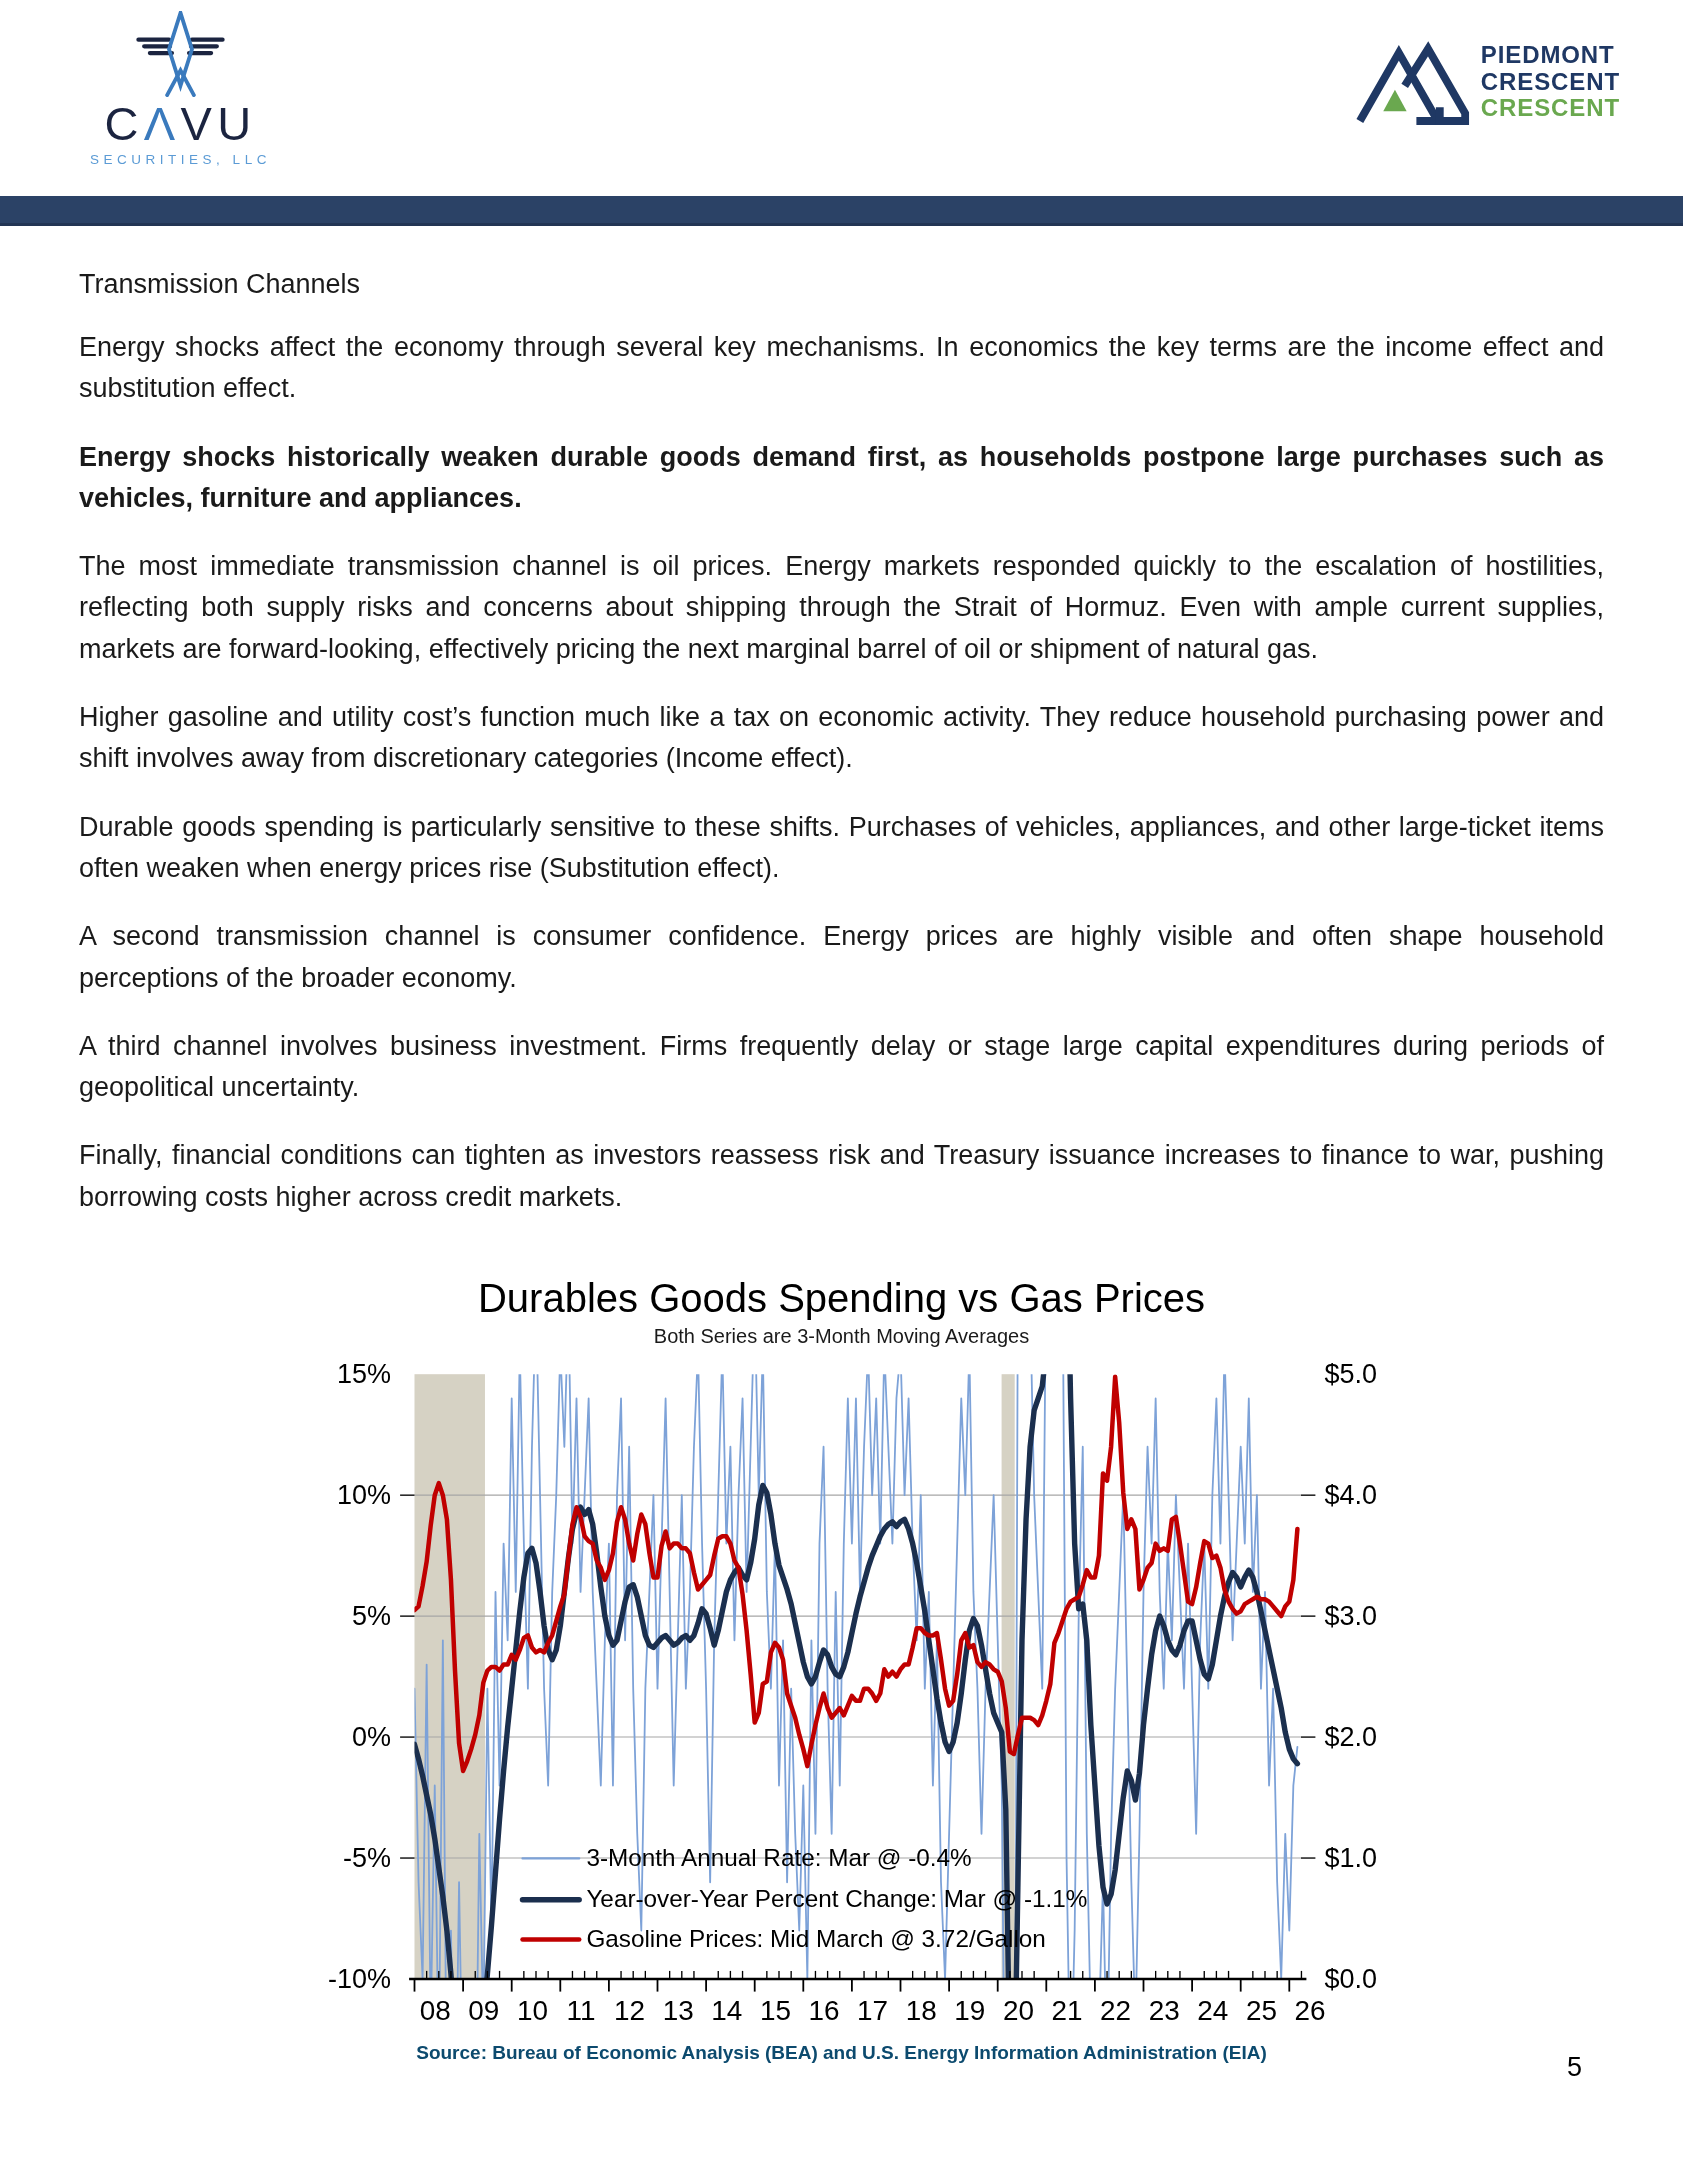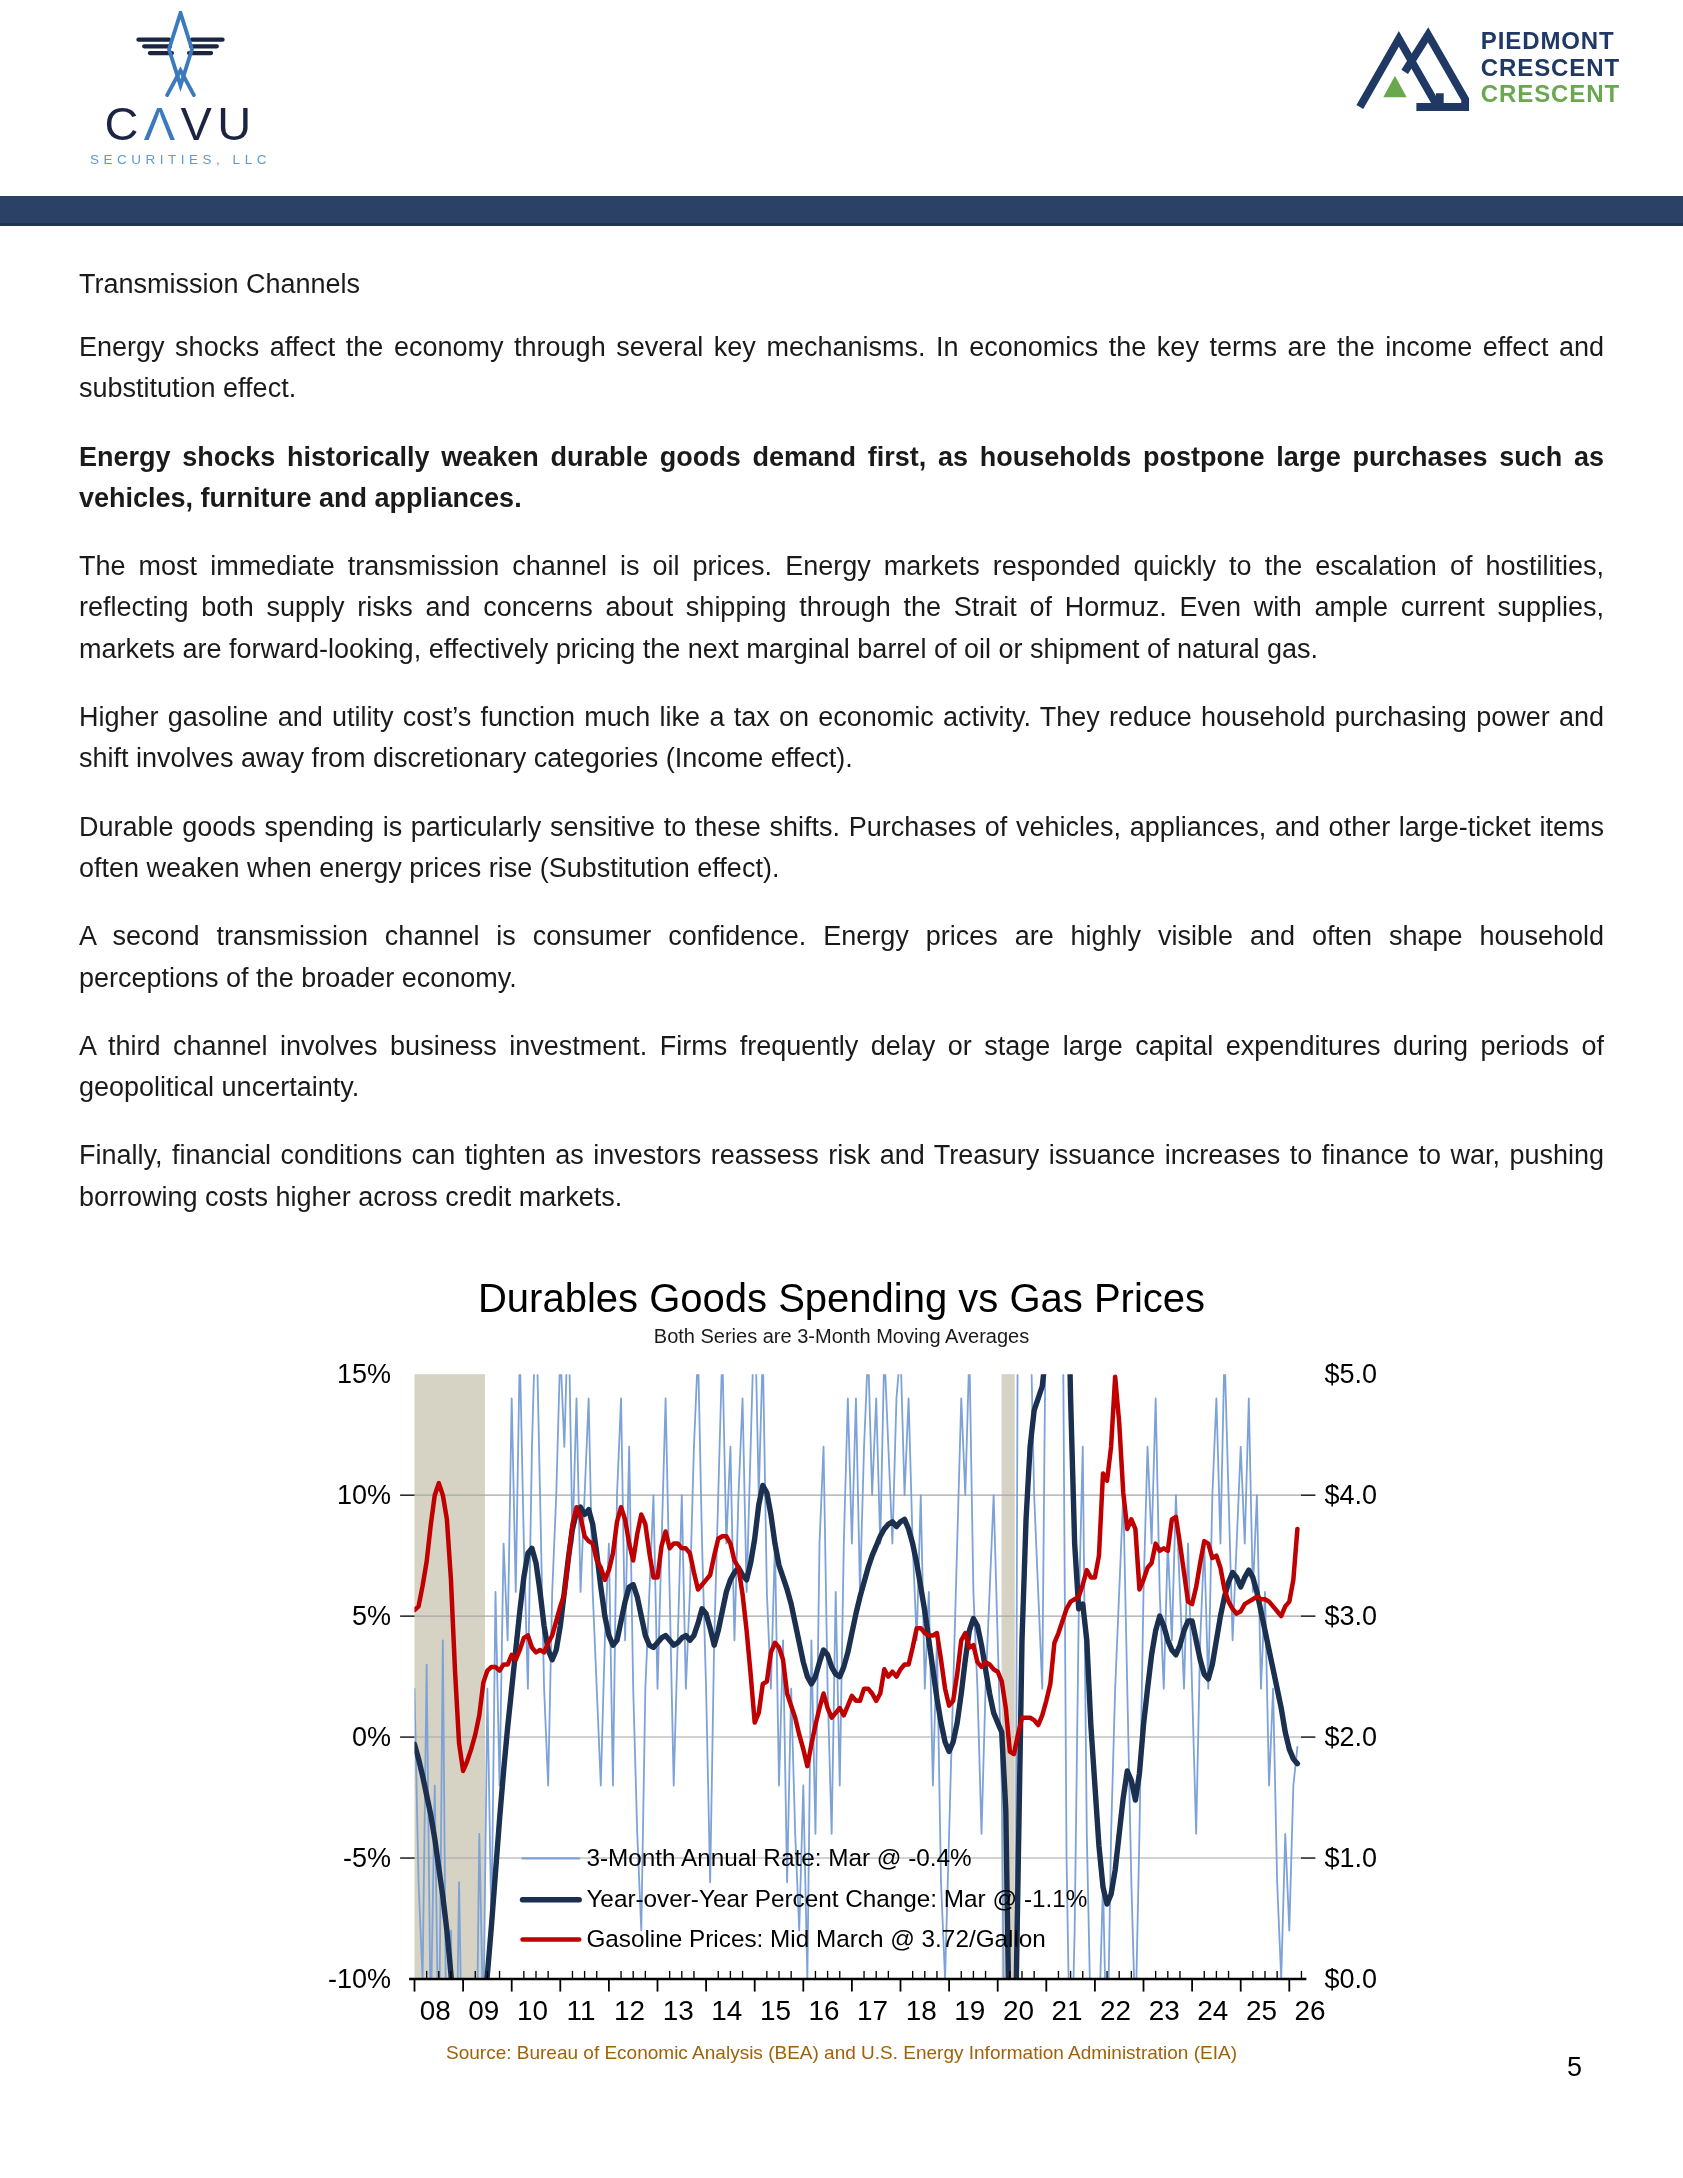--- a/index.html
+++ b/index.html
@@ -4,35 +4,35 @@
 <style>
   html,body{margin:0;padding:0;background:#ffffff;}
   .page{position:relative;width:1683px;height:2178px;background:#ffffff;overflow:hidden;
         font-family:"Liberation Sans",sans-serif;color:#1a1a1a;}
   
   .header{position:relative;height:196px;}
   .cavu{position:absolute;left:86px;top:10.8px;width:189px;text-align:center;}
   .cavu-word{font-size:47px;letter-spacing:5.4px;color:#1b2440;font-weight:400;line-height:1;}
   .cavu-word .a{color:#3a7abd;}
   .cavu-sub{font-size:13.5px;letter-spacing:4.5px;color:#5b9bd5;margin-top:5.4px;}
-  .pcc{position:absolute;right:63px;top:23px;display:flex;align-items:center;gap:10px;}
+  .pcc{position:absolute;right:63px;top:37px;display:flex;align-items:center;gap:10px;}
   .pcc-text{line-height:1.12;font-weight:bold;font-size:24px;letter-spacing:0.9px;color:#1f3864;}
   .pcc-text .green{color:#6aa84f;}
   .navbar{height:27px;background:#2b4266;border-bottom:3.6px solid #223554;}
   
   .content{padding:0 79px;}
   .heading{margin-top:43px;font-size:27px;font-weight:normal;}
   .para{margin-top:27px;font-size:27px;line-height:1.53;text-align:justify;}
   .para.bold{font-weight:bold;}
   
   .chart-block{width:1152px;margin:58px auto 12px auto;text-align:center;}
   .chart-title{font-size:40px;color:#000;}
   .chart-subtitle{font-size:20px;color:#1a1a1a;margin-top:3.6px;}
   .chart-svg-wrap{margin-top:1.8px;}
-  .chart-source{font-size:19px;font-weight:normal;margin-top:5.4px;color:#a16207;text-align:center;}
+  .chart-source{font-size:19px;font-weight:bold;margin-top:5.4px;color:#0c4a6e;text-align:center;}
   .pagenum{position:absolute;right:101px;bottom:95px;font-size:27px;color:#000;}
 </style>
 </head>
 <body>
 
 <div class="page">
 
   <div class="header">
     <div class="cavu">
       <svg width="99" height="86" viewBox="0 0 100 90">

